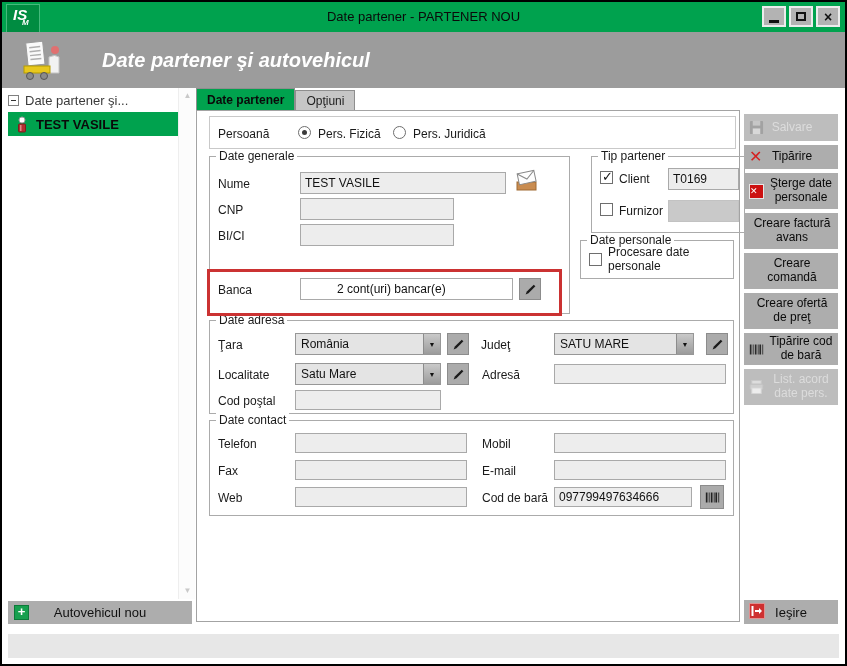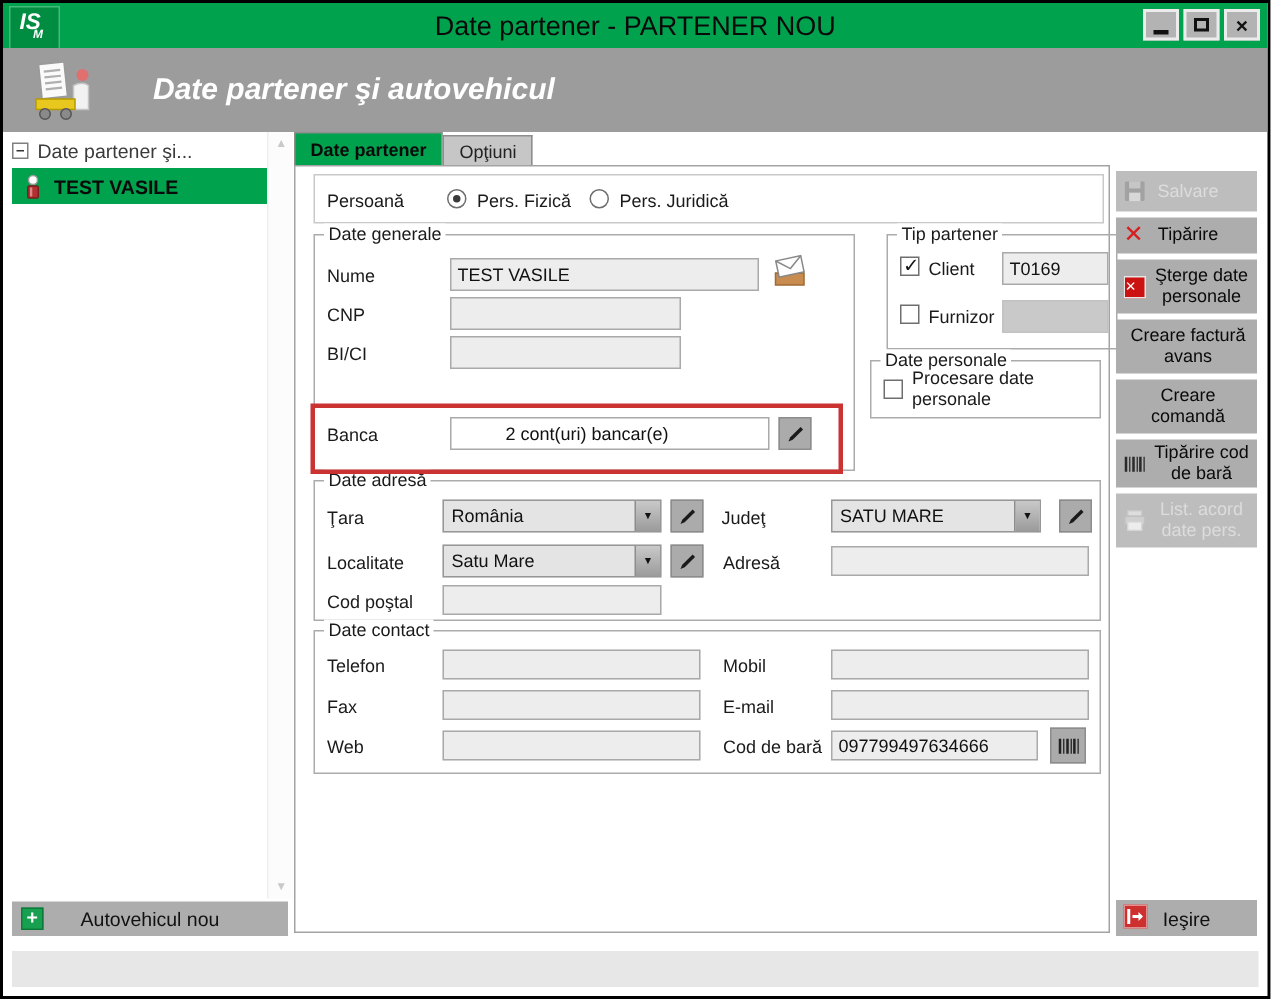--- a/index.html
+++ b/index.html
@@ -4,21 +4,21 @@
 <style>
   * { margin:0; padding:0; box-sizing:border-box; }
   body { background:#555; font-family:"Liberation Sans","DejaVu Sans",sans-serif; }
   .window { position:relative; width:847px; height:666px; border:2px solid #000; background:#fff; overflow:hidden; }
 
   
   .titlebar { position:absolute; left:0; top:0; width:843px; height:30px; background:#00A24E; }
   .logo { position:absolute; left:4px; top:2px; width:34px; height:38px; background:#008C41; border:1px solid #45B97C; color:#fff; font-style:italic; font-weight:bold; padding-left:6px; line-height:1; }
   .logo .l1 { font-size:15px; display:block; margin-top:2px; }
   .logo .l2 { font-size:8px; display:block; margin-left:9px; margin-top:-3px; }
-  .titlebar .title { position:absolute; left:0; right:0; top:0; height:30px; line-height:30px; text-align:center; font-size:18px; color:#062; color:#0a0a0a; }
+  .titlebar .title { position:absolute; left:0; right:0; top:0; height:30px; line-height:30px; text-align:center; font-size:13px; color:#062; color:#0a0a0a; }
   .win-controls { position:absolute; right:5px; top:4px; display:flex; gap:3px; }
   .wbtn { width:24px; height:21px; background:#B3B3B3; border:2px solid #ECECEC; display:flex; align-items:center; justify-content:center; cursor:default; }
   .glyph-min { width:10px; height:3px; background:#111; margin-top:9px; }
   .glyph-max { width:10px; height:9px; border:2px solid #111; }
   .glyph-close { font-size:14px; font-weight:bold; color:#111; line-height:1; }
 
   
   .header { position:absolute; left:0; top:30px; width:843px; height:56px; background:#9C9C9C; }
   .header-icon { position:absolute; left:16px; top:5px; width:46px; height:46px; }
   .header-title { position:absolute; left:100px; top:0; height:56px; line-height:56px; font-size:20px; font-style:italic; font-weight:bold; color:#fff; }
@@ -292,20 +292,23 @@
     <div class="actbtn h36">
       <span class="ic sq-red">✕</span>
       <span style="width:66px; margin-left:18px;">Şterge date personale</span>
     </div>
     <div class="actbtn h36">
       <span style="width:84px;">Creare factură avans</span>
     </div>
     <div class="actbtn h36">
       <span style="width:70px;">Creare comandă</span>
     </div>
+    <div class="actbtn h36">
+      <span style="width:84px;">Creare ofertă de preţ</span>
+    </div>
     <div class="actbtn h32">
       <span class="ic">
         <svg width="15" height="13" viewBox="0 0 18 14">
           <rect x="1" y="1" width="2" height="12" fill="#2a2a2a"></rect>
             <rect x="4.5" y="1" width="1" height="12" fill="#2a2a2a"></rect>
           <rect x="7" y="1" width="2" height="12" fill="#2a2a2a"></rect>
             <rect x="10.5" y="1" width="1" height="12" fill="#2a2a2a"></rect>
           <rect x="12.5" y="1" width="2" height="12" fill="#2a2a2a"></rect>
             <rect x="16" y="1" width="1" height="12" fill="#2a2a2a"></rect>
         </svg>

